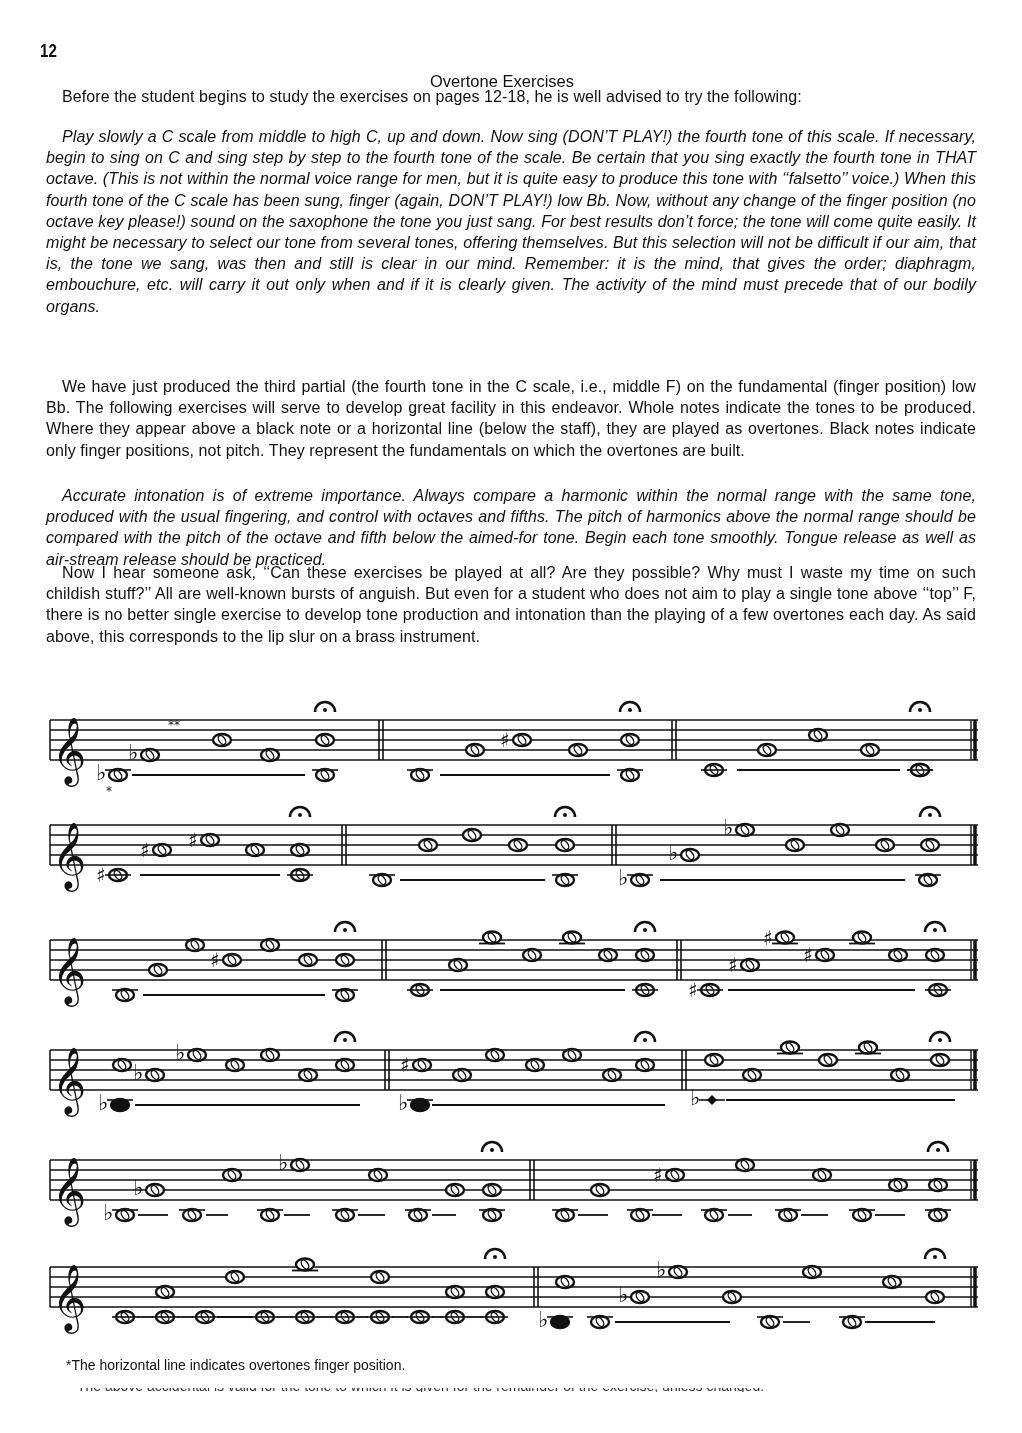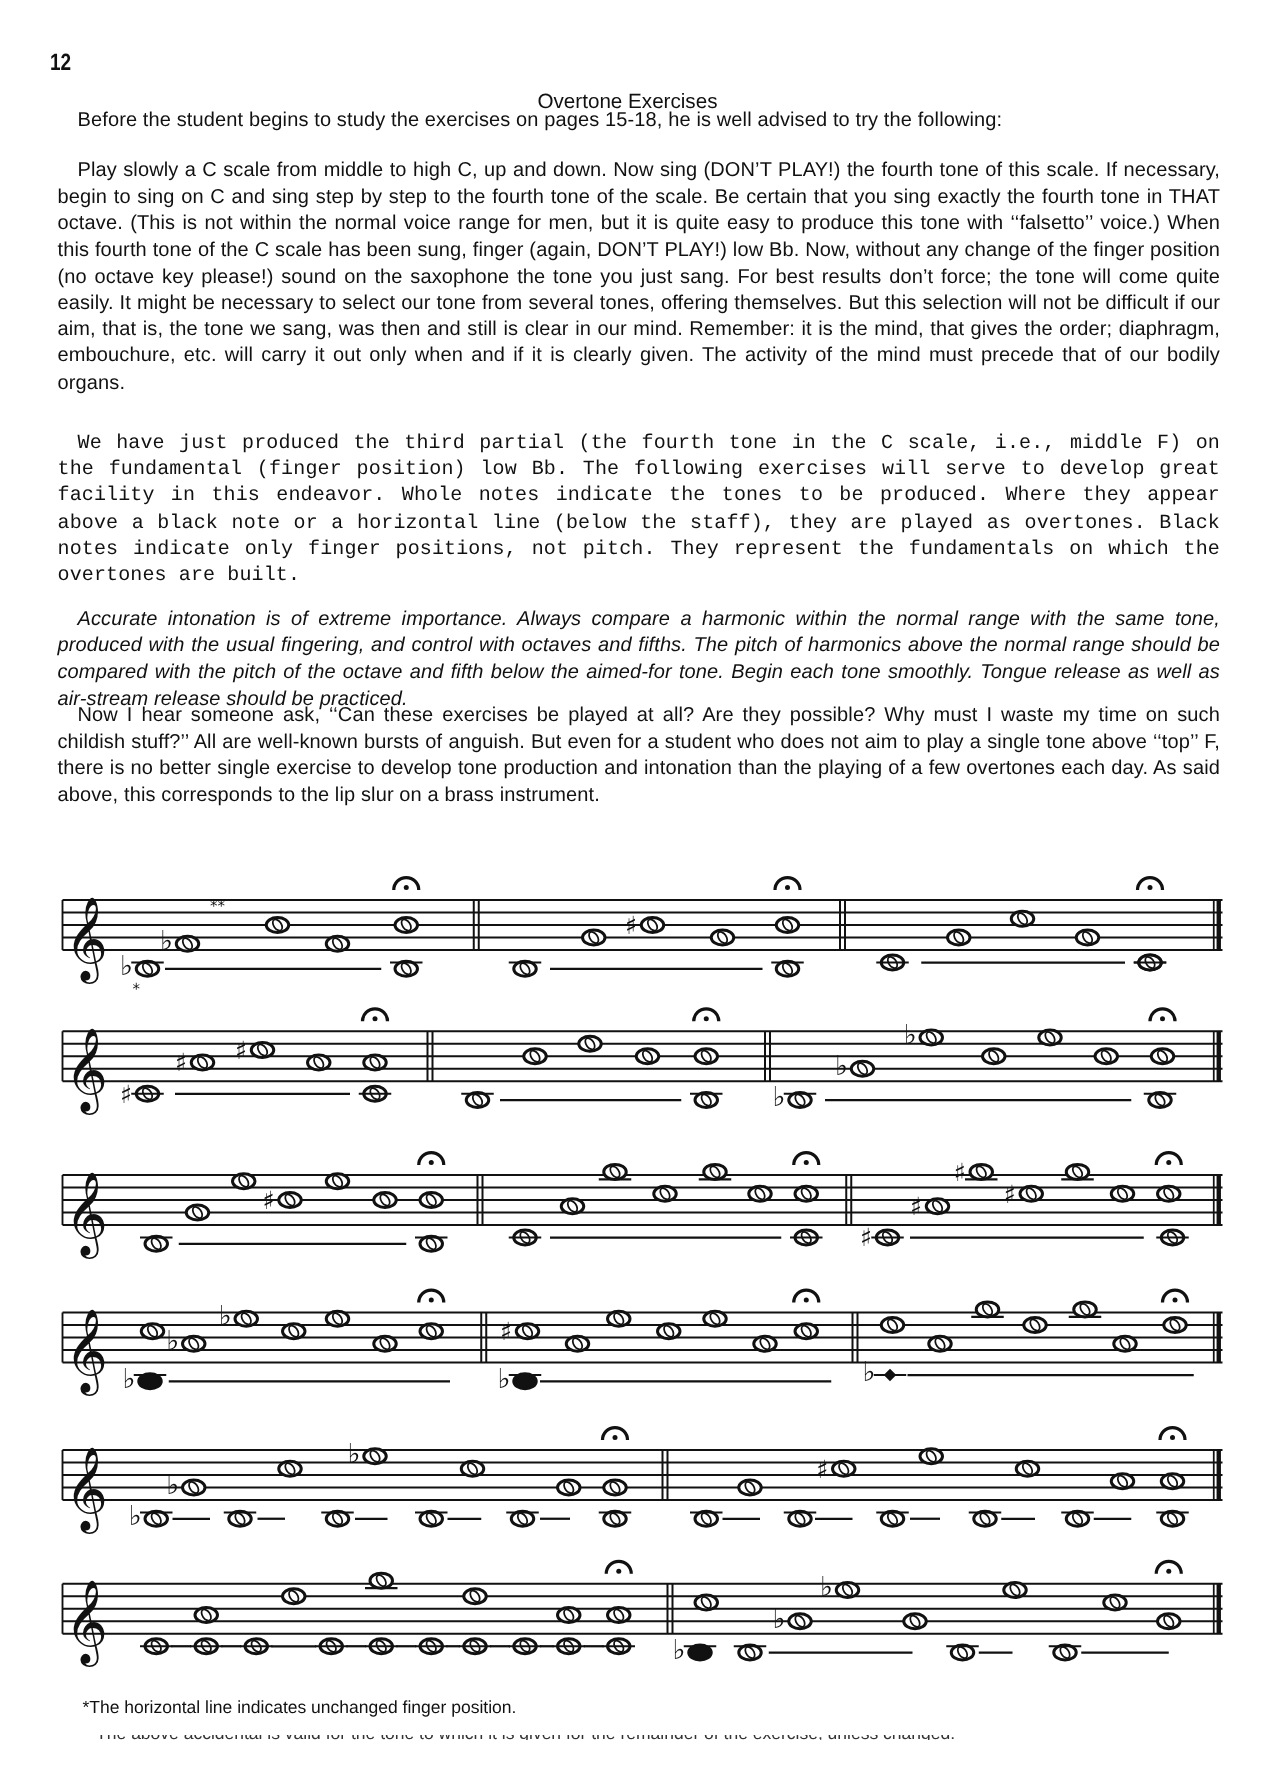--- a/index.html
+++ b/index.html
@@ -5,37 +5,37 @@
   html, body { margin: 0; padding: 0; background: #fff; }
   body { width: 1022px; height: 1433px; position: relative; overflow: hidden; color: #111;
          font-family: "Liberation Sans", sans-serif; }
   .page-num { position: absolute; left: 40px; top: 40px; font-size: 19px; font-weight: bold;
               font-family: "Liberation Sans Narrow", "Liberation Sans", sans-serif; transform: scaleX(0.8); transform-origin: left; }
   .page-title { position: absolute; left: 0; width: 1004px; top: 44px; text-align: center; font-size: 16.5px; margin-top: 28px; }
   .para { position: absolute; left: 46px; width: 930px; font-size: 16px; line-height: 21.2px;
           text-align: justify; letter-spacing: 0.1px; }
   .para.indent { text-indent: 16px; }
   .intro { top: 86px; left: 62px; width: 920px; }
-  .p1 { top: 126px; }
-  .p2 { top: 344px; font-family: Liberation Mono, monospace; }
+  .p1 { top: 126px; font-style: italic; }
+  .p2 { top: 376px; }
   .p3 { top: 485px; font-style: italic; }
   .p4 { top: 562px; }
   .staves { position: absolute; left: 0; top: 0; width: 1022px; height: 1433px; pointer-events: none; }
   .footnote { position: absolute; left: 66px; top: 1357px; font-size: 14px; }
   .cutoff { position: absolute; left: 66px; top: 1388px; width: 860px; height: 4px; overflow: hidden;
             font-size: 14px; color: #333; line-height: 14px; }
   .cutoff span { position: relative; top: -9px; }
 </style>
 </head>
 <body>
 
 <div class="page-num">12</div>
 <div class="page-title">Overtone Exercises</div>
 
-<div class="para intro">Before the student begins to study the exercises on pages 15-18, he is well advised to try the following:</div>
+<div class="para intro">Before the student begins to study the exercises on pages 12-18, he is well advised to try the following:</div>
 <div class="para indent p1">Play slowly a C scale from middle to high C, up and down. Now sing (DON’T PLAY!) the fourth tone of this scale. If necessary, begin to sing on C and sing step by step to the fourth tone of the scale. Be certain that you sing exactly the fourth tone in THAT octave. (This is not within the normal voice range for men, but it is quite easy to produce this tone with ‘‘falsetto’’ voice.) When this fourth tone of the C scale has been sung, finger (again, DON’T PLAY!) low Bb. Now, without any change of the finger position (no octave key please!) sound on the saxophone the tone you just sang. For best results don’t force; the tone will come quite easily. It might be necessary to select our tone from several tones, offering themselves. But this selection will not be difficult if our aim, that is, the tone we sang, was then and still is clear in our mind. Remember: it is the mind, that gives the order; diaphragm, embouchure, etc. will carry it out only when and if it is clearly given. The activity of the mind must precede that of our bodily organs.</div>
 <div class="para indent p2">We have just produced the third partial (the fourth tone in the C scale, i.e., middle F) on the fundamental (finger position) low Bb. The following exercises will serve to develop great facility in this endeavor. Whole notes indicate the tones to be produced. Where they appear above a black note or a horizontal line (below the staff), they are played as overtones. Black notes indicate only finger positions, not pitch. They represent the fundamentals on which the overtones are built.</div>
 <div class="para indent p3">Accurate intonation is of extreme importance. Always compare a harmonic within the normal range with the same tone, produced with the usual fingering, and control with octaves and fifths. The pitch of harmonics above the normal range should be compared with the pitch of the octave and fifth below the aimed-for tone. Begin each tone smoothly. Tongue release as well as air-stream release should be practiced.</div>
 <div class="para indent p4">Now I hear someone ask, ‘‘Can these exercises be played at all? Are they possible? Why must I waste my time on such childish stuff?’’ All are well-known bursts of anguish. But even for a student who does not aim to play a single tone above ‘‘top’’ F, there is no better single exercise to develop tone production and intonation than the playing of a few overtones each day. As said above, this corresponds to the lip slur on a brass instrument.</div>
 
 <svg class="staves" id="staves" xmlns="http://www.w3.org/2000/svg" width="1022" height="1433" viewBox="0 0 1022 1433">
     <line x1="50" x2="978" y1="720" y2="720" stroke="#111" stroke-width="1.6"></line>
     <line x1="50" x2="978" y1="730" y2="730" stroke="#111" stroke-width="1.6"></line>
     <line x1="50" x2="978" y1="740" y2="740" stroke="#111" stroke-width="1.6"></line>
     <line x1="50" x2="978" y1="750" y2="750" stroke="#111" stroke-width="1.6"></line>
@@ -524,14 +524,14 @@
     <ellipse cx="770" cy="1322" rx="3" ry="5" fill="#fff" stroke="#111" stroke-width="1.4" transform="rotate(-35 770 1322)"></ellipse>
     <line x1="757" x2="783" y1="1317" y2="1317" stroke="#111" stroke-width="1.6"></line>
     <ellipse cx="852" cy="1322" rx="9" ry="6" fill="#fff" stroke="#111" stroke-width="2.4"></ellipse>
     <ellipse cx="852" cy="1322" rx="3" ry="5" fill="#fff" stroke="#111" stroke-width="1.4" transform="rotate(-35 852 1322)"></ellipse>
     <line x1="839" x2="865" y1="1317" y2="1317" stroke="#111" stroke-width="1.6"></line>
     <line x1="615" x2="730" y1="1322" y2="1322" stroke="#111" stroke-width="1.8"></line>
     <line x1="783" x2="810" y1="1322" y2="1322" stroke="#111" stroke-width="1.8"></line>
     <line x1="865" x2="935" y1="1322" y2="1322" stroke="#111" stroke-width="1.8"></line>
   </svg>
 
-<div class="footnote">*The horizontal line indicates unchanged finger position.</div>
+<div class="footnote">*The horizontal line indicates overtones finger position.</div>
 <div class="cutoff"><span>**The above accidental is valid for the tone to which it is given for the remainder of the exercise, unless changed:</span></div>
 
 </body></html>

